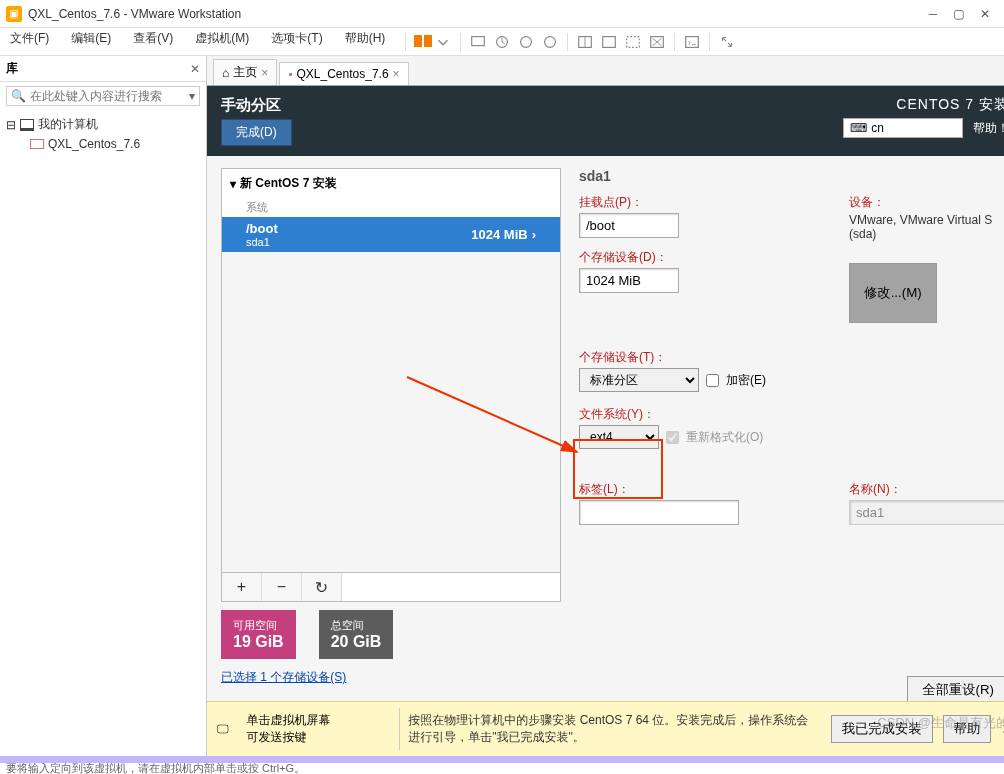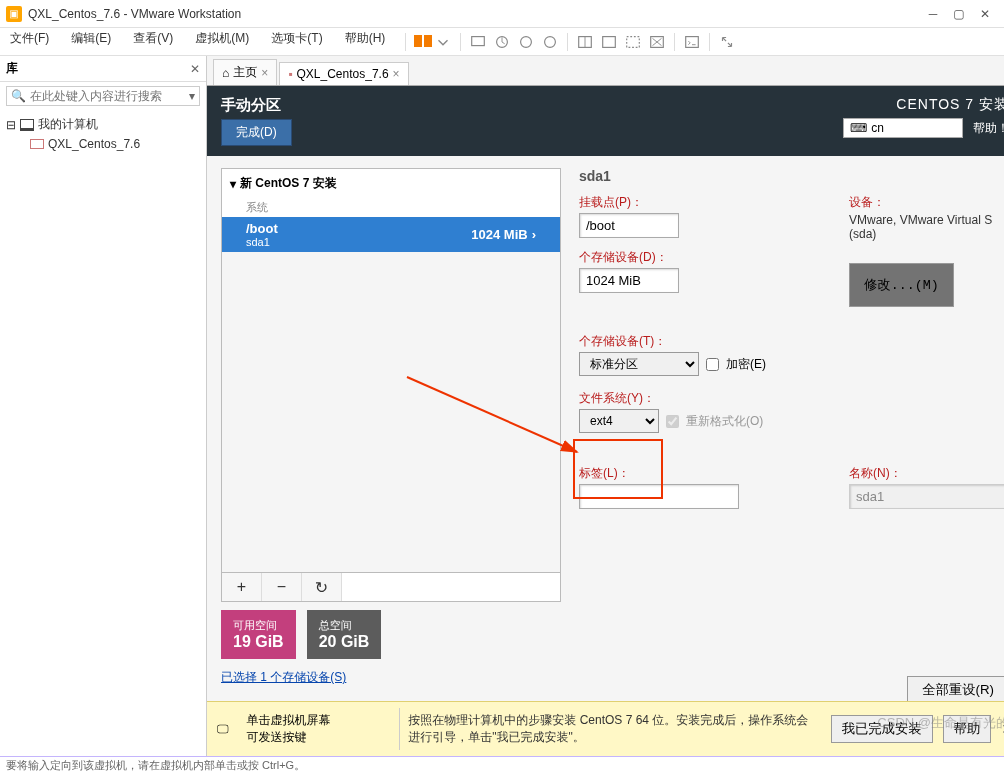--- a/index.html
+++ b/index.html
@@ -60,50 +60,50 @@
 .partlist .part-row .pinfo .pname { font-weight:bold; font-size:13px; }
 .partlist .part-row .pinfo .pdev { font-size:11px; }
 .partlist .part-row .psize { display:flex; align-items:center; gap:4px; font-weight:bold; font-size:13px; }
 .partlist .filler { flex:1; background:#f5f5f5; margin-top:0; position:relative; }
 .annot { position:absolute; color:#e30; font-size:26px; pointer-events:none; }
 .arrow { position:absolute; }
 
 .part-btns { display:flex; border:1px solid #bbb; border-top:none; background:#fff;}
 .part-btns button { flex:0 0 40px; height:28px; border:none; background:#f6f6f6; border-right:1px solid #ddd; cursor:pointer; font-size:16px; color:#333; }
 
-.spacebar { display:flex; gap:11px; margin-top:8px; }
+.spacebar { display:flex; gap:23px; margin-top:8px; }
 .spacebar .box { padding:8px 12px; color:#fff; }
 .spacebar .avail { background:#c33f7d; }
 .spacebar .total { background:#5c5c5c; }
 .spacebar .lab { font-size:11px; }
 .spacebar .val { font-size:16px; font-weight:bold; }
 
 .storage-link { color:#0645ad; text-decoration:underline; margin-top:10px; cursor:pointer; font-size:12px; }
 
 .detail-col { flex:1; }
 .detail-col .dev-name { font-size:14px; font-weight:bold; color:#555; margin-bottom:10px; }
 .detail-grid { display:grid; grid-template-columns: 230px 1fr; gap:8px 40px; }
 .lbl { font-size:12px; color:#b91c1c; margin-bottom:2px; }
 .ctrl input[type=text] { border:1px solid #aaa; padding:4px 6px; width:100%; font-size:13px; box-shadow:inset 1px 1px 2px rgba(0,0,0,.15); }
 .ctrl input[disabled] { background:#f0f0f0; color:#888; border:1px solid #ccc; }
 .ctrl select { border:1px solid #999; padding:3px 6px; width:120px; font-size:12px; background:#f0f0f0; }
 .ctrl .row { display:flex; align-items:center; gap:7px; }
-.modify-btn { padding:12px 14px; border:1px solid #999; background:#737373; cursor:pointer;font-family:Liberation Mono, monospace; }
+.modify-btn { padding:20px 14px; border:1px solid #999; background:#a3a3a3; cursor:pointer; }
 .devtext { color:#333; font-size:12px; }
 
 .highlight-box { position:absolute; border:2px solid #e30; }
 .resetall { position:absolute; right:14px; bottom:52px; padding:4px 14px; border:1px solid #999; background:#f0f0f0; cursor:pointer; }
 
 .yellowbar { position:absolute; left:0; right:0; bottom:0; background:#fff8c6; border-top:1px solid #e0d070; padding:6px 10px; display:flex; align-items:center; gap:10px; font-size:12px; }
 .yellowbar .instr { flex:1; padding:4px 8px; }
 .yellowbar .txt2 { flex:3; border-left:1px solid #ccc; padding:4px 8px; color:#333; }
 .yellowbar button { padding:4px 10px; border:1px solid #999; background:#efefef; cursor:pointer; }
 .yellowbar .close-x { cursor:pointer; font-size:14px; color:#666; }
 
-.statusbar { height:18px; border-top:1px solid #c4b5fd; padding:0 6px; font-size:11px; color:#666; display:flex; align-items:center; }
+.statusbar { height:18px; border-top:7px solid #c4b5fd; padding:0 6px; font-size:11px; color:#666; display:flex; align-items:center; }
 
 .watermark { position:absolute; right:14px; bottom:24px; color:rgba(120,120,120,.5); font-size:13px; pointer-events:none; }
 </style>
 </head>
 <body>
 
 <div class="titlebar">
   <div class="appicon">▣</div>
   <div class="title">QXL_Centos_7.6 - VMware Workstation</div>
   <div class="winbtns">

